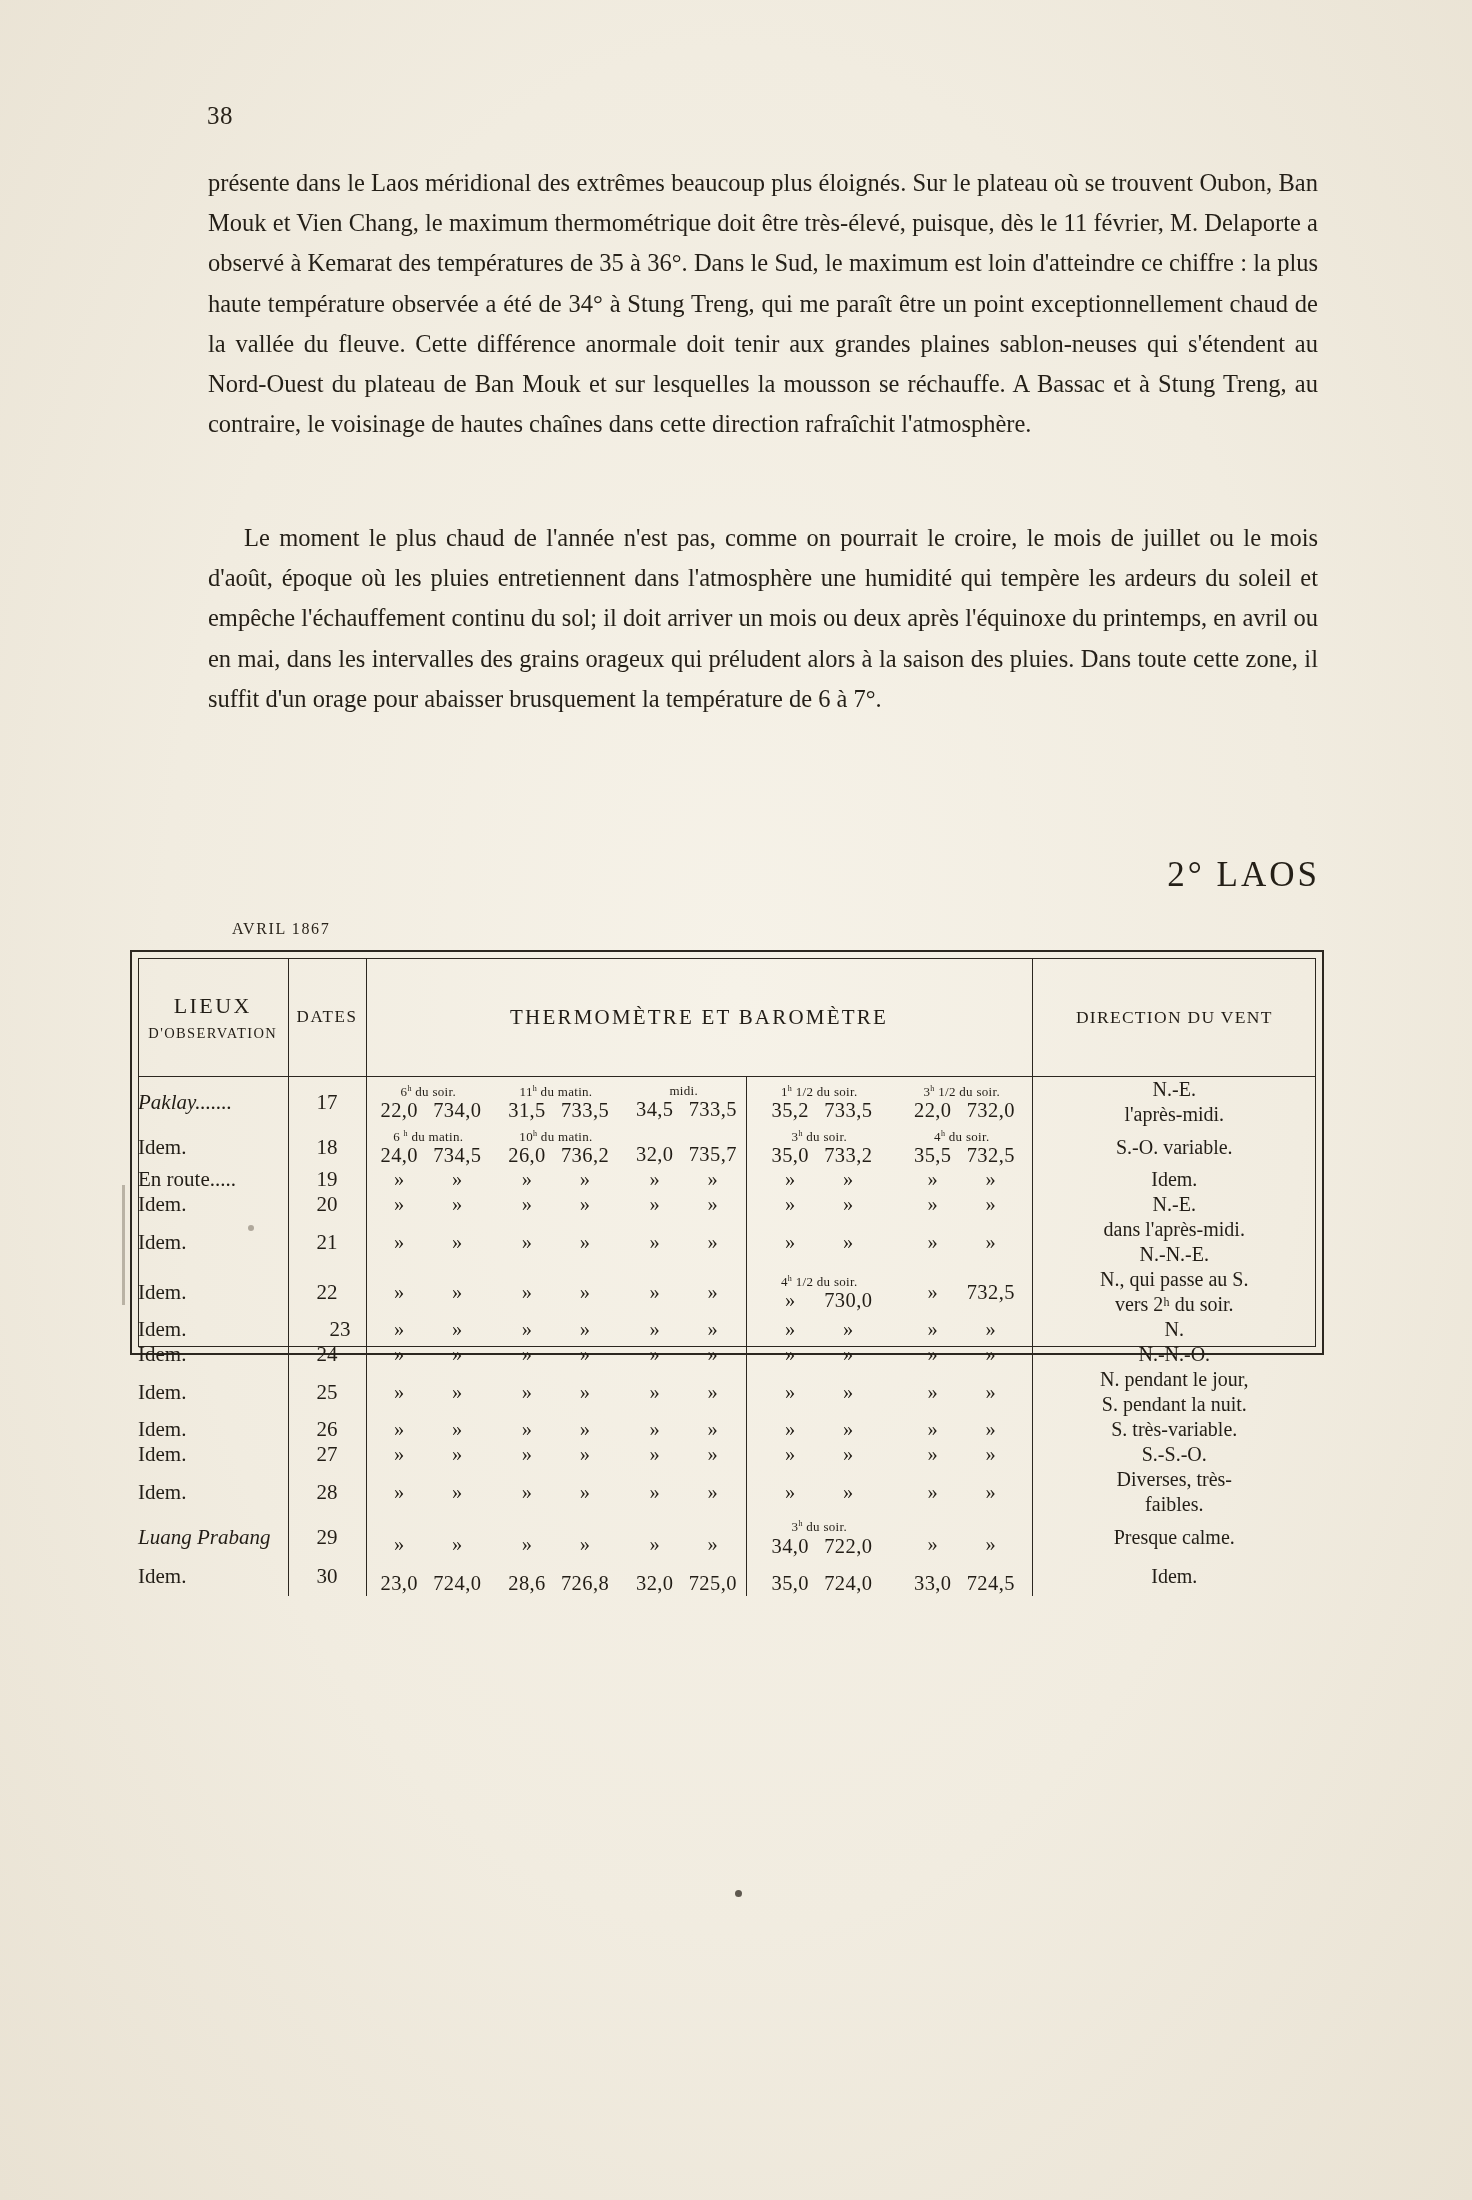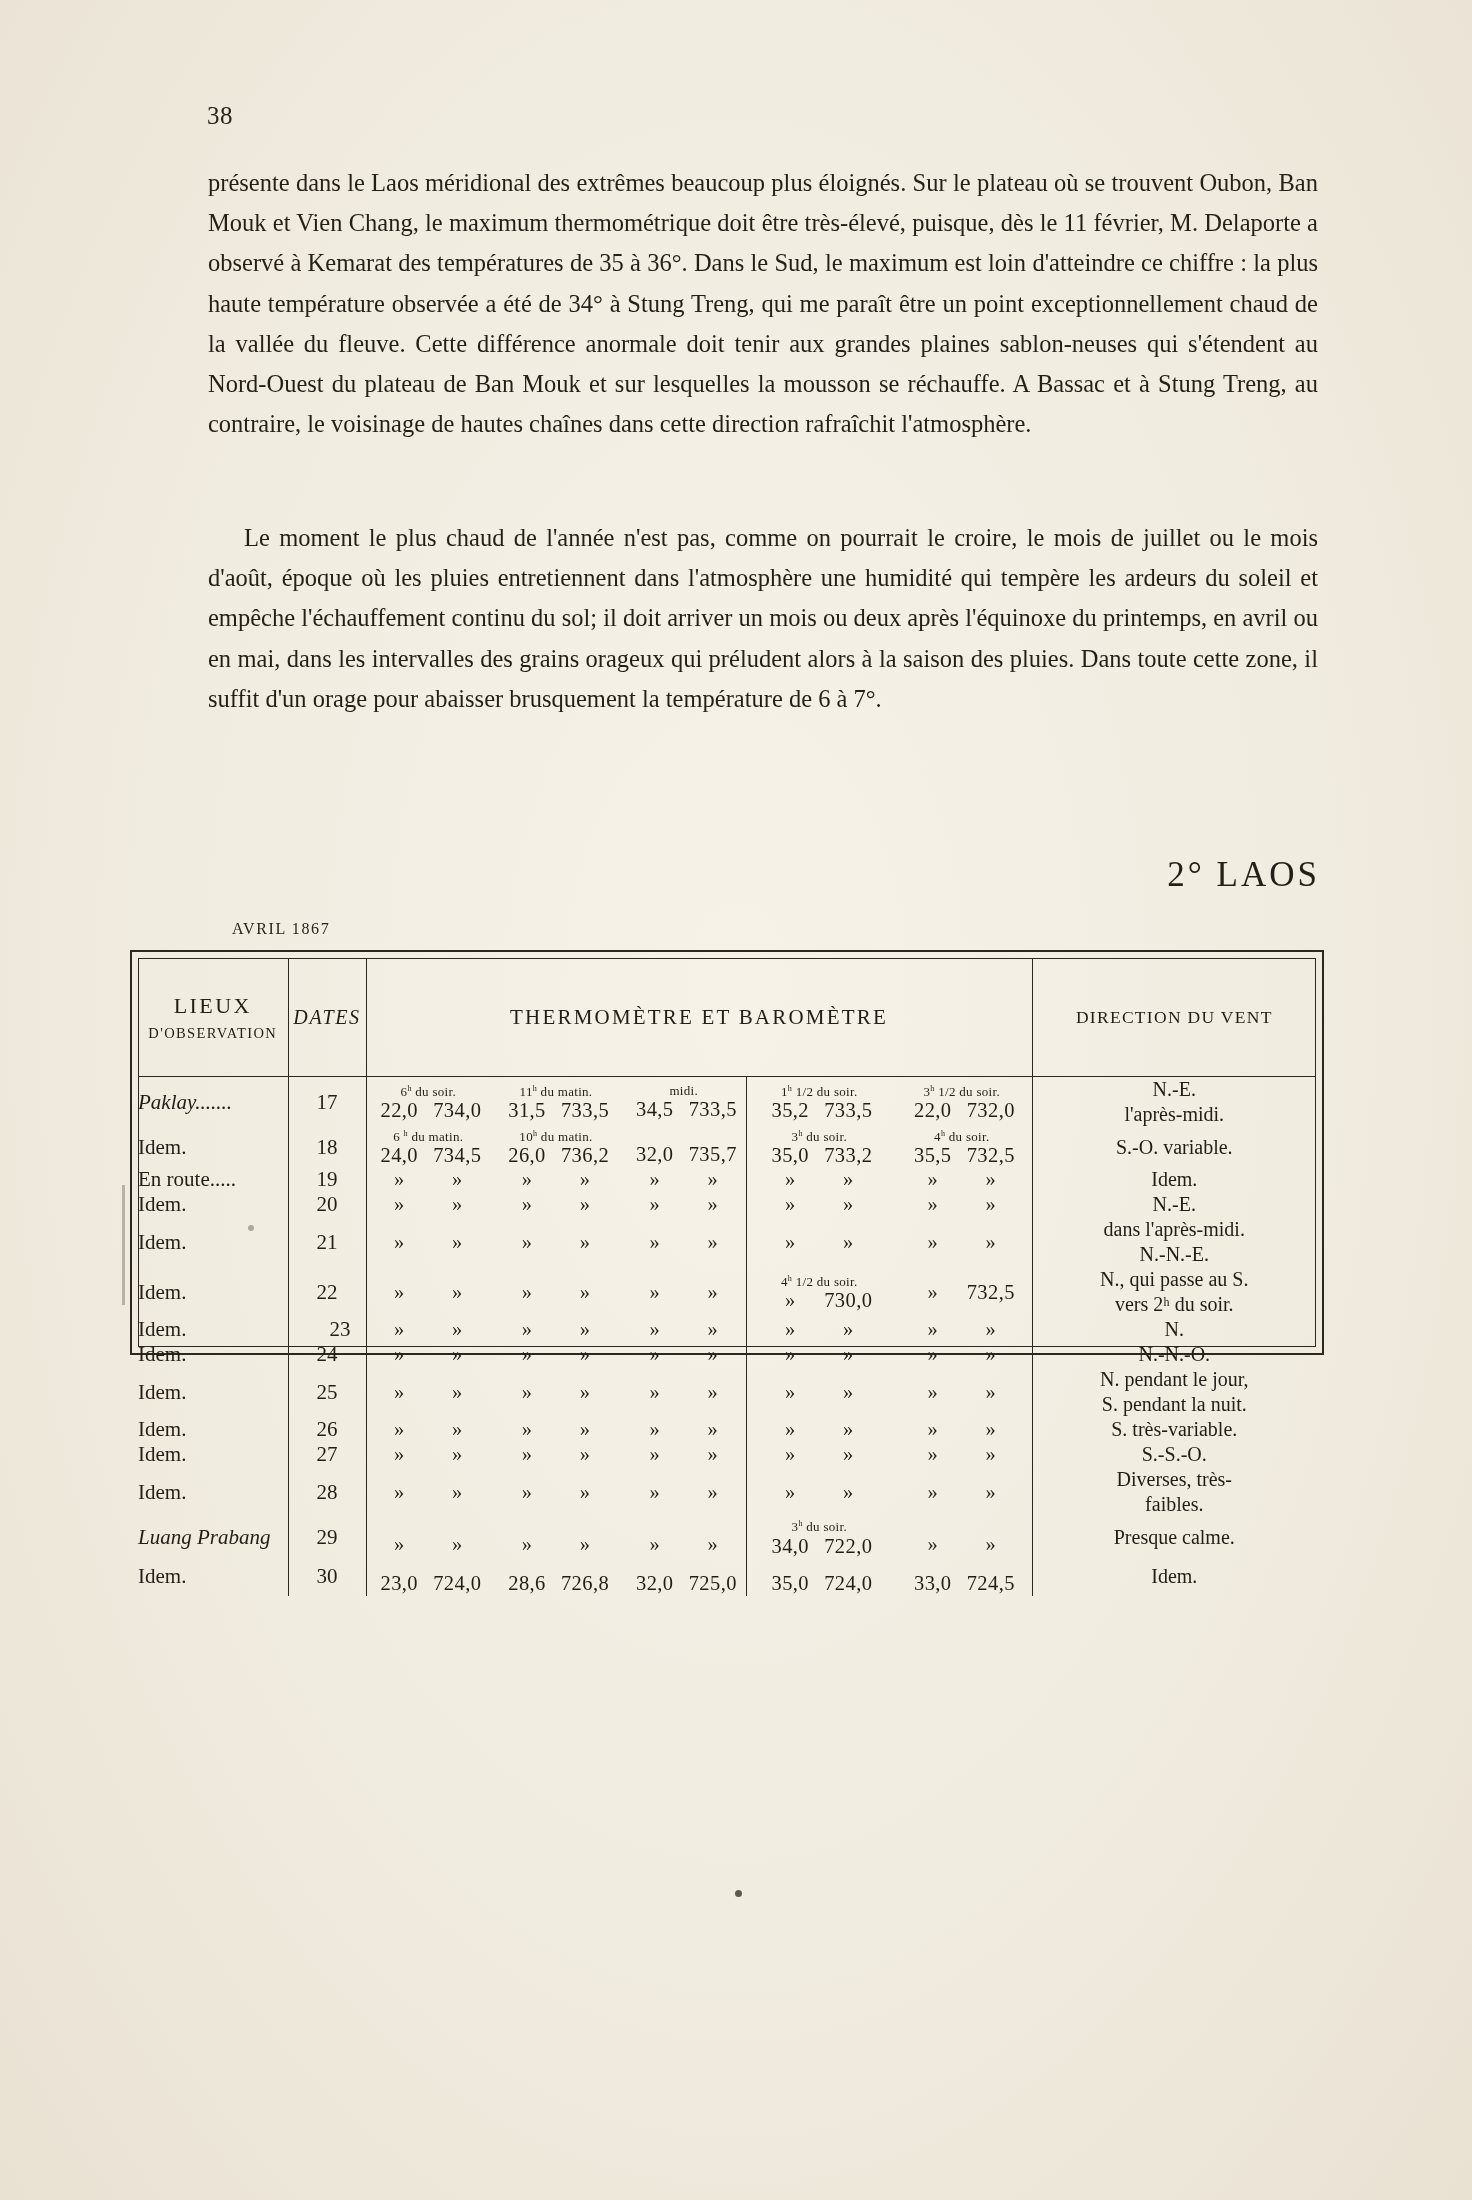--- a/index.html
+++ b/index.html
@@ -124,23 +124,22 @@
     font-size: 22px;
     letter-spacing: 2.4px;
   }
   .h-lieux .sub {
     display: block;
     font-size: 14.5px;
     letter-spacing: 1.4px;
     margin-top: 6px;
   }
   .h-dates {
-    font-size: 20px;
+    font-size: 17px;
     letter-spacing: 1.6px;
-    font-style: italic;
   }
   .h-thermo {
     font-size: 21px;
     letter-spacing: 2.2px;
   }
   .h-vent {
     font-size: 17.5px;
     letter-spacing: 1.3px;
   }
   

